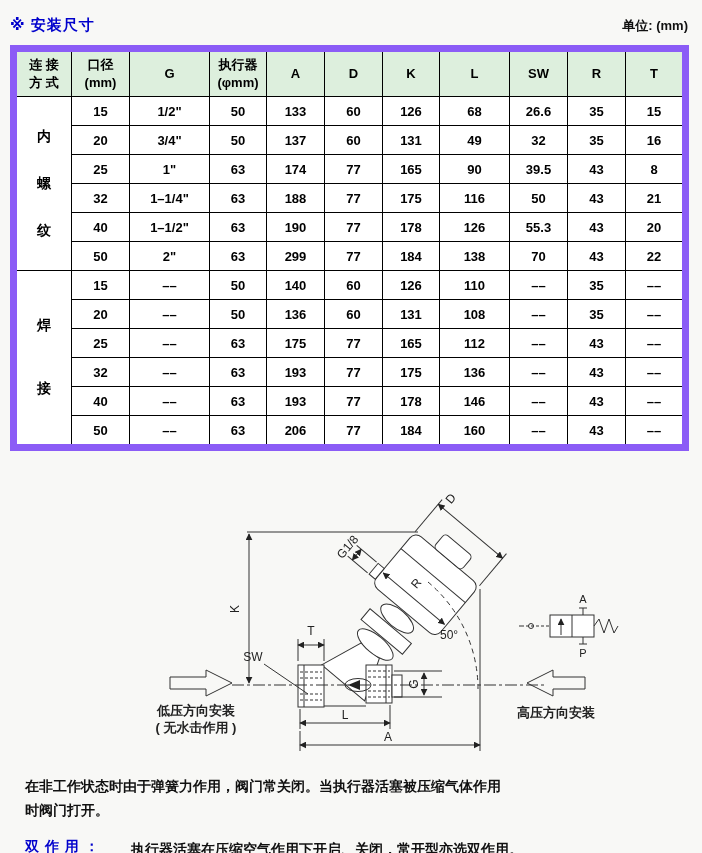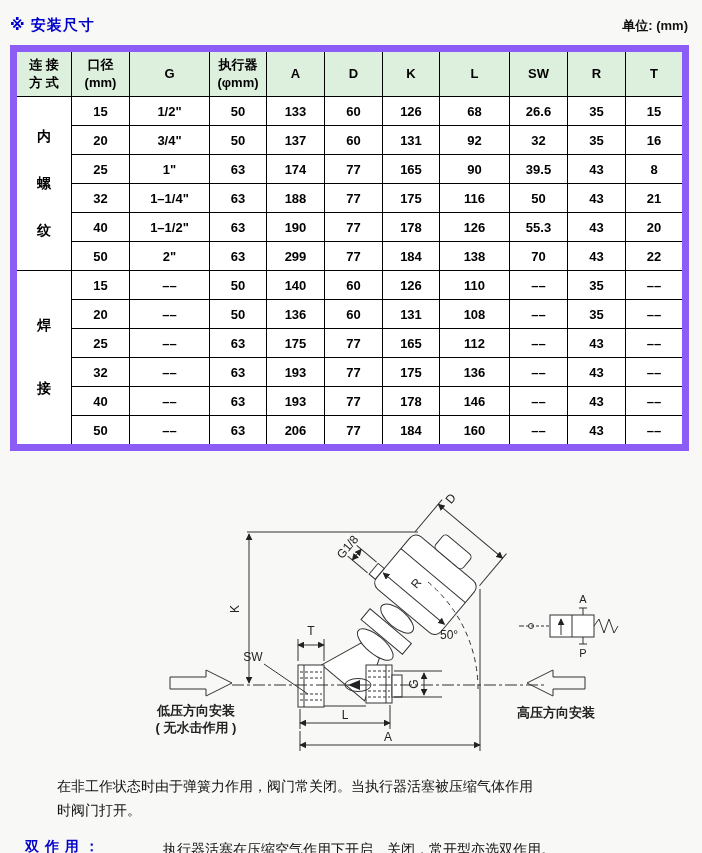--- a/index.html
+++ b/index.html
@@ -32,21 +32,21 @@
     background:var(--header-green);height:44px;white-space:pre-line;line-height:1.35;
   }
   table.dim tbody td{height:28px;}
   .vlabel{display:flex;flex-direction:column;justify-content:space-evenly;align-items:center;height:170px;}
   .vlabel span{font-size:14px;font-weight:bold;}
   .drawing-wrap{margin-top:18px;}
   svg text{fill:#222;stroke:none;}
   .notes{margin:2px 0 0 15px;}
   .note{display:flex;gap:16px;margin-bottom:15px;}
   .note-label{color:var(--accent);font-weight:bold;font-size:14px;white-space:nowrap;min-width:90px;letter-spacing:1px;}
-  .note-text{font-weight:normal;font-size:14px;max-width:480px;line-height:1.7;margin-left:32px;}
+  .note-text{font-weight:bold;font-size:14px;max-width:480px;line-height:1.7;}
 </style>
 </head>
 <body>
 
 <div class="page">
 
   <div class="titlebar">
     <span class="doc-title">※ 安装尺寸</span>
     <span class="unit-label">单位: (mm)</span>
   </div>
@@ -103,21 +103,21 @@
           <td>35</td>
           <td>15</td>
         </tr>
         <tr>
           <td>20</td>
           <td>3/4"</td>
           <td>50</td>
           <td>137</td>
           <td>60</td>
           <td>131</td>
-          <td>92</td>
+          <td>49</td>
           <td>32</td>
           <td>35</td>
           <td>16</td>
         </tr>
         <tr>
           <td>25</td>
           <td>1"</td>
           <td>63</td>
           <td>174</td>
           <td>77</td>

